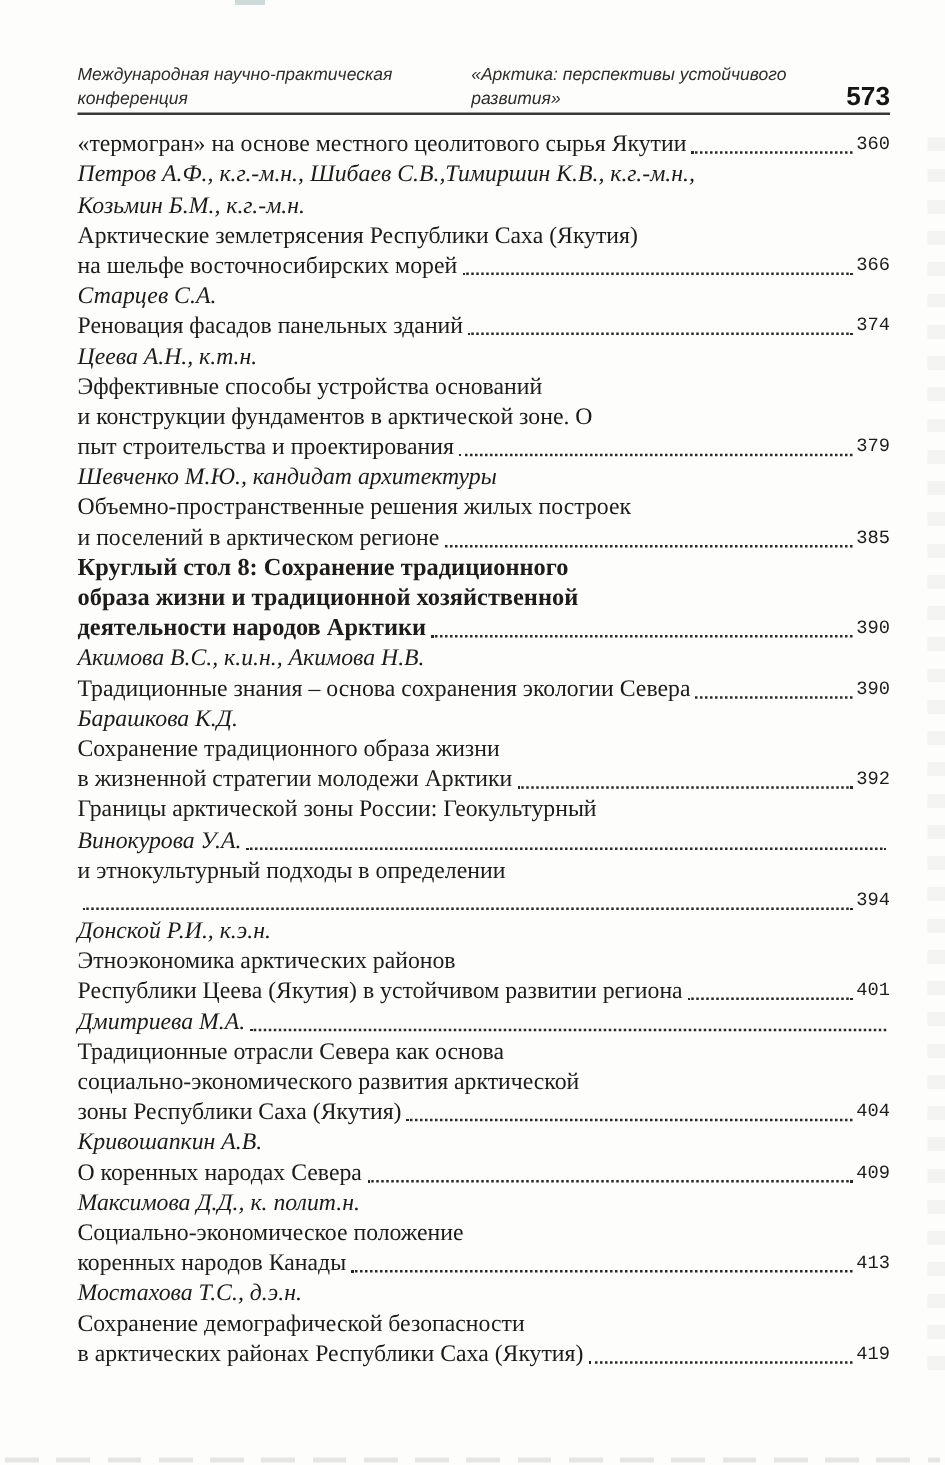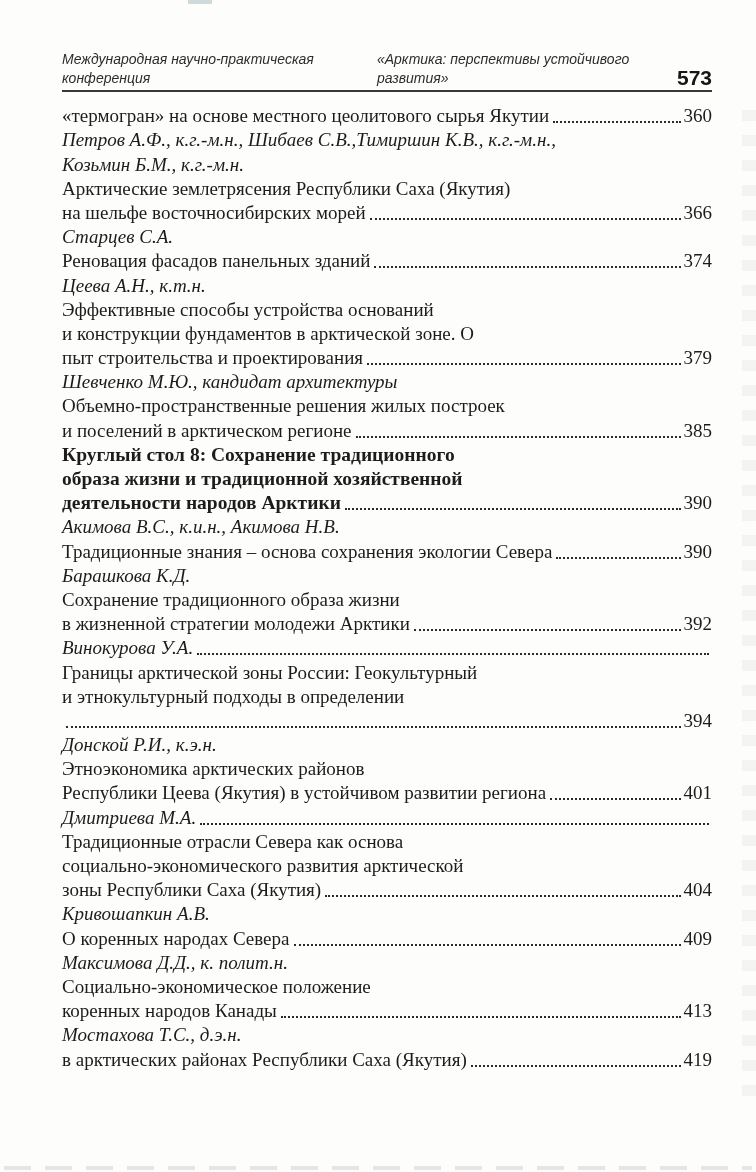--- a/index.html
+++ b/index.html
@@ -54,21 +54,21 @@
   }
   .toc-line .txt{flex:0 0 auto;}
   .toc-line.author .txt{font-style:italic;}
   .toc-line.section{font-weight:bold;font-size:19.5px;}
   .toc-line .dots{
     flex:1 1 auto;display:none;min-width:14px;
     border-bottom:2.5px dotted #2b2a27;
     margin:0 3px 4px 4px;
   }
   .toc-line.has-dots .dots{display:block;}
-  .toc-line .pg{flex:0 0 auto;font-style:normal;font-weight:normal;font-size:19px;}
+  .toc-line .pg{flex:0 0 auto;font-style:normal;font-weight:normal;font-size:15px;font-family:Liberation Mono, monospace;}
   .toc-line.section .pg{font-weight:normal;}
 </style>
 </head>
 <body>
 
 <div class="artifact-top"></div>
 <div class="artifact-right"></div>
 <div class="artifact-bottom"></div>
 
 <div class="header">
@@ -183,31 +183,31 @@
     <div class="toc-line title">
     <span class="txt">Сохранение традиционного образа жизни</span>
 
     <span class="pg"></span>
   </div>
     <div class="toc-line title has-dots">
     <span class="txt">в жизненной стратегии молодежи Арктики</span>
     <span class="dots"></span>
     <span class="pg">392</span>
   </div>
+    <div class="toc-line title">
+    <span class="txt">Границы арктической зоны России: Геокультурный</span>
+
+    <span class="pg"></span>
+  </div>
     <div class="toc-line author has-dots">
     <span class="txt">Винокурова У.А.</span>
     <span class="dots"></span>
     <span class="pg"></span>
   </div>
     <div class="toc-line title">
-    <span class="txt">Границы арктической зоны России: Геокультурный</span>
-
-    <span class="pg"></span>
-  </div>
-    <div class="toc-line title">
     <span class="txt">и этнокультурный подходы в определении</span>
 
     <span class="pg"></span>
   </div>
     <div class="toc-line title has-dots">
     <span class="dots"></span>
     <span class="pg">394</span>
   </div>
     <div class="toc-line author">
     <span class="txt">Донской Р.И., к.э.н.</span>
@@ -267,18 +267,23 @@
     <div class="toc-line title has-dots">
     <span class="txt">коренных народов Канады</span>
     <span class="dots"></span>
     <span class="pg">413</span>
   </div>
     <div class="toc-line author">
     <span class="txt">Мостахова Т.С., д.э.н.</span>
 
     <span class="pg"></span>
   </div>
+    <div class="toc-line title">
+    <span class="txt">Сохранение демографической безопасности</span>
+
+    <span class="pg"></span>
+  </div>
     <div class="toc-line title has-dots">
     <span class="txt">в арктических районах Республики Саха (Якутия)</span>
     <span class="dots"></span>
     <span class="pg">419</span>
   </div>
   </div>
 
 </body></html>

